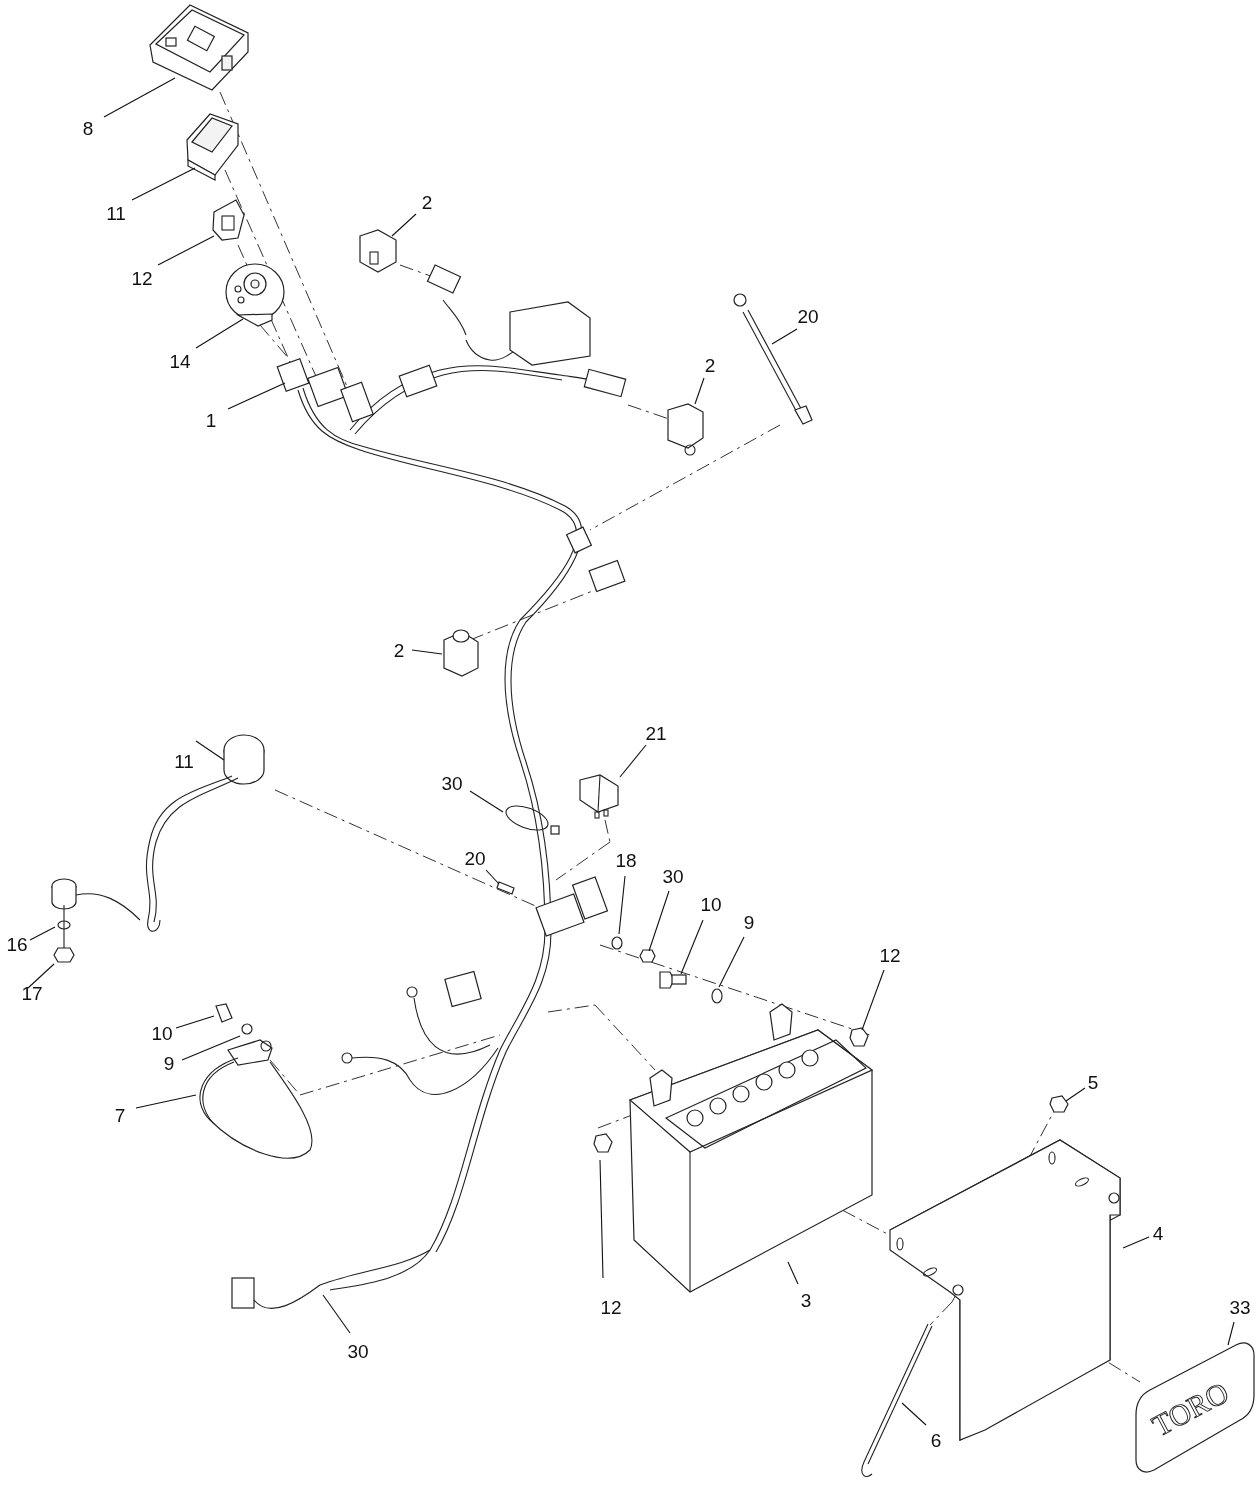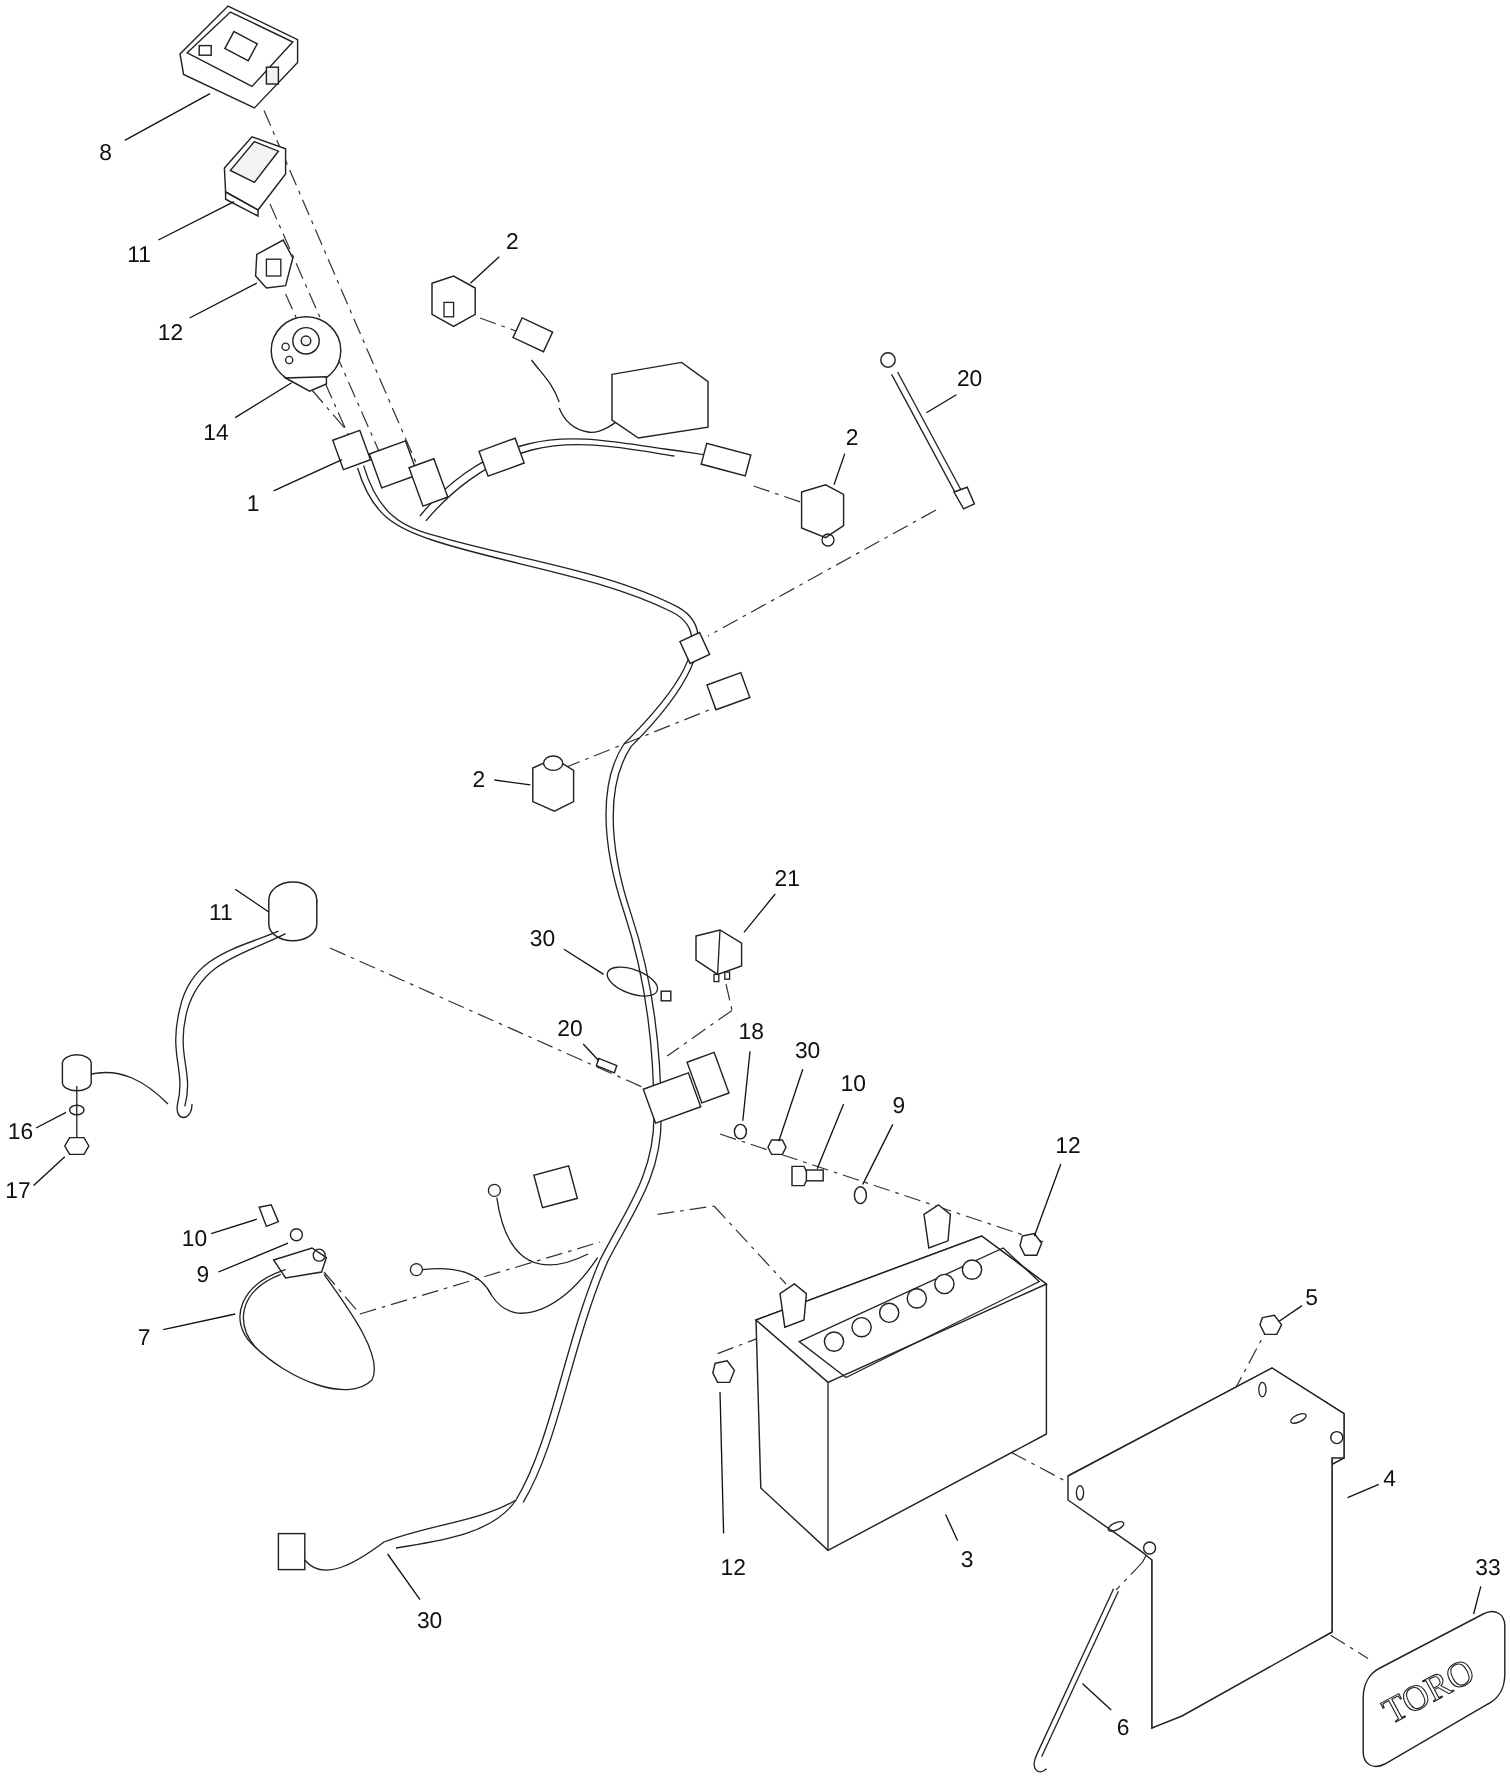--- a/index.html
+++ b/index.html
@@ -278,21 +278,21 @@
   <div class="callout" style="left:184px;top:761px">11</div>
   <div class="callout" style="left:452px;top:783px">30</div>
   <div class="callout" style="left:656px;top:733px">21</div>
   <div class="callout" style="left:475px;top:858px">20</div>
   <div class="callout" style="left:626px;top:860px">18</div>
   <div class="callout" style="left:673px;top:876px">30</div>
   <div class="callout" style="left:711px;top:904px">10</div>
   <div class="callout" style="left:749px;top:922px">9</div>
   <div class="callout" style="left:890px;top:955px">12</div>
   <div class="callout" style="left:17px;top:944px">16</div>
-  <div class="callout" style="left:15px;top:993px">17</div>
+  <div class="callout" style="left:32px;top:993px">17</div>
   <div class="callout" style="left:162px;top:1033px">10</div>
   <div class="callout" style="left:169px;top:1063px">9</div>
   <div class="callout" style="left:120px;top:1115px">7</div>
   <div class="callout" style="left:1093px;top:1082px">5</div>
   <div class="callout" style="left:1158px;top:1233px">4</div>
   <div class="callout" style="left:806px;top:1300px">3</div>
   <div class="callout" style="left:611px;top:1307px">12</div>
   <div class="callout" style="left:358px;top:1351px">30</div>
   <div class="callout" style="left:1240px;top:1307px">33</div>
   <div class="callout" style="left:936px;top:1440px">6</div>

